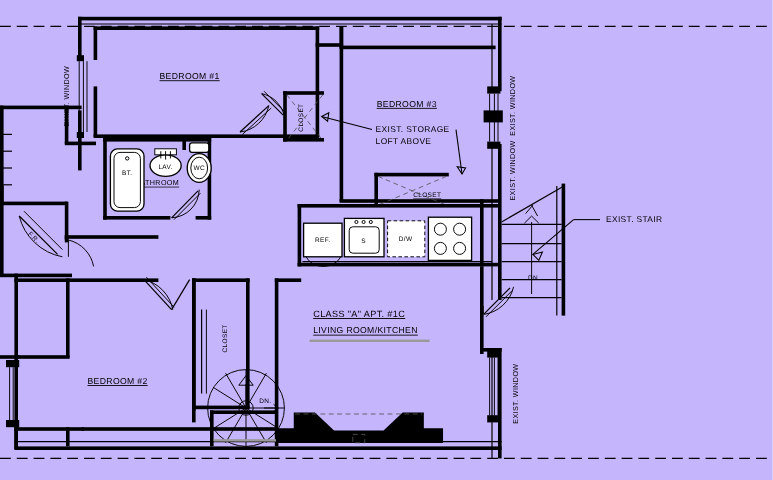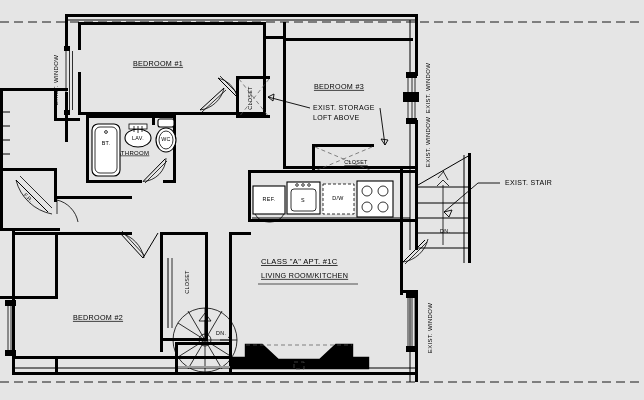--- a/index.html
+++ b/index.html
@@ -4,21 +4,21 @@
 <style>
   html, body {
     margin: 0;
     padding: 0;
     background: #ffffff;
   }
   #plan-root {
     position: relative;
     width: 644px;
     height: 400px;
-    background: #e5e5e5;
+    background: #c4b5fd;
     overflow: hidden;
     font-family: "Liberation Sans", sans-serif;
   }
   #plan-svg {
     position: absolute;
     left: 0;
     top: 0;
     width: 644px;
     height: 400px;
   }

